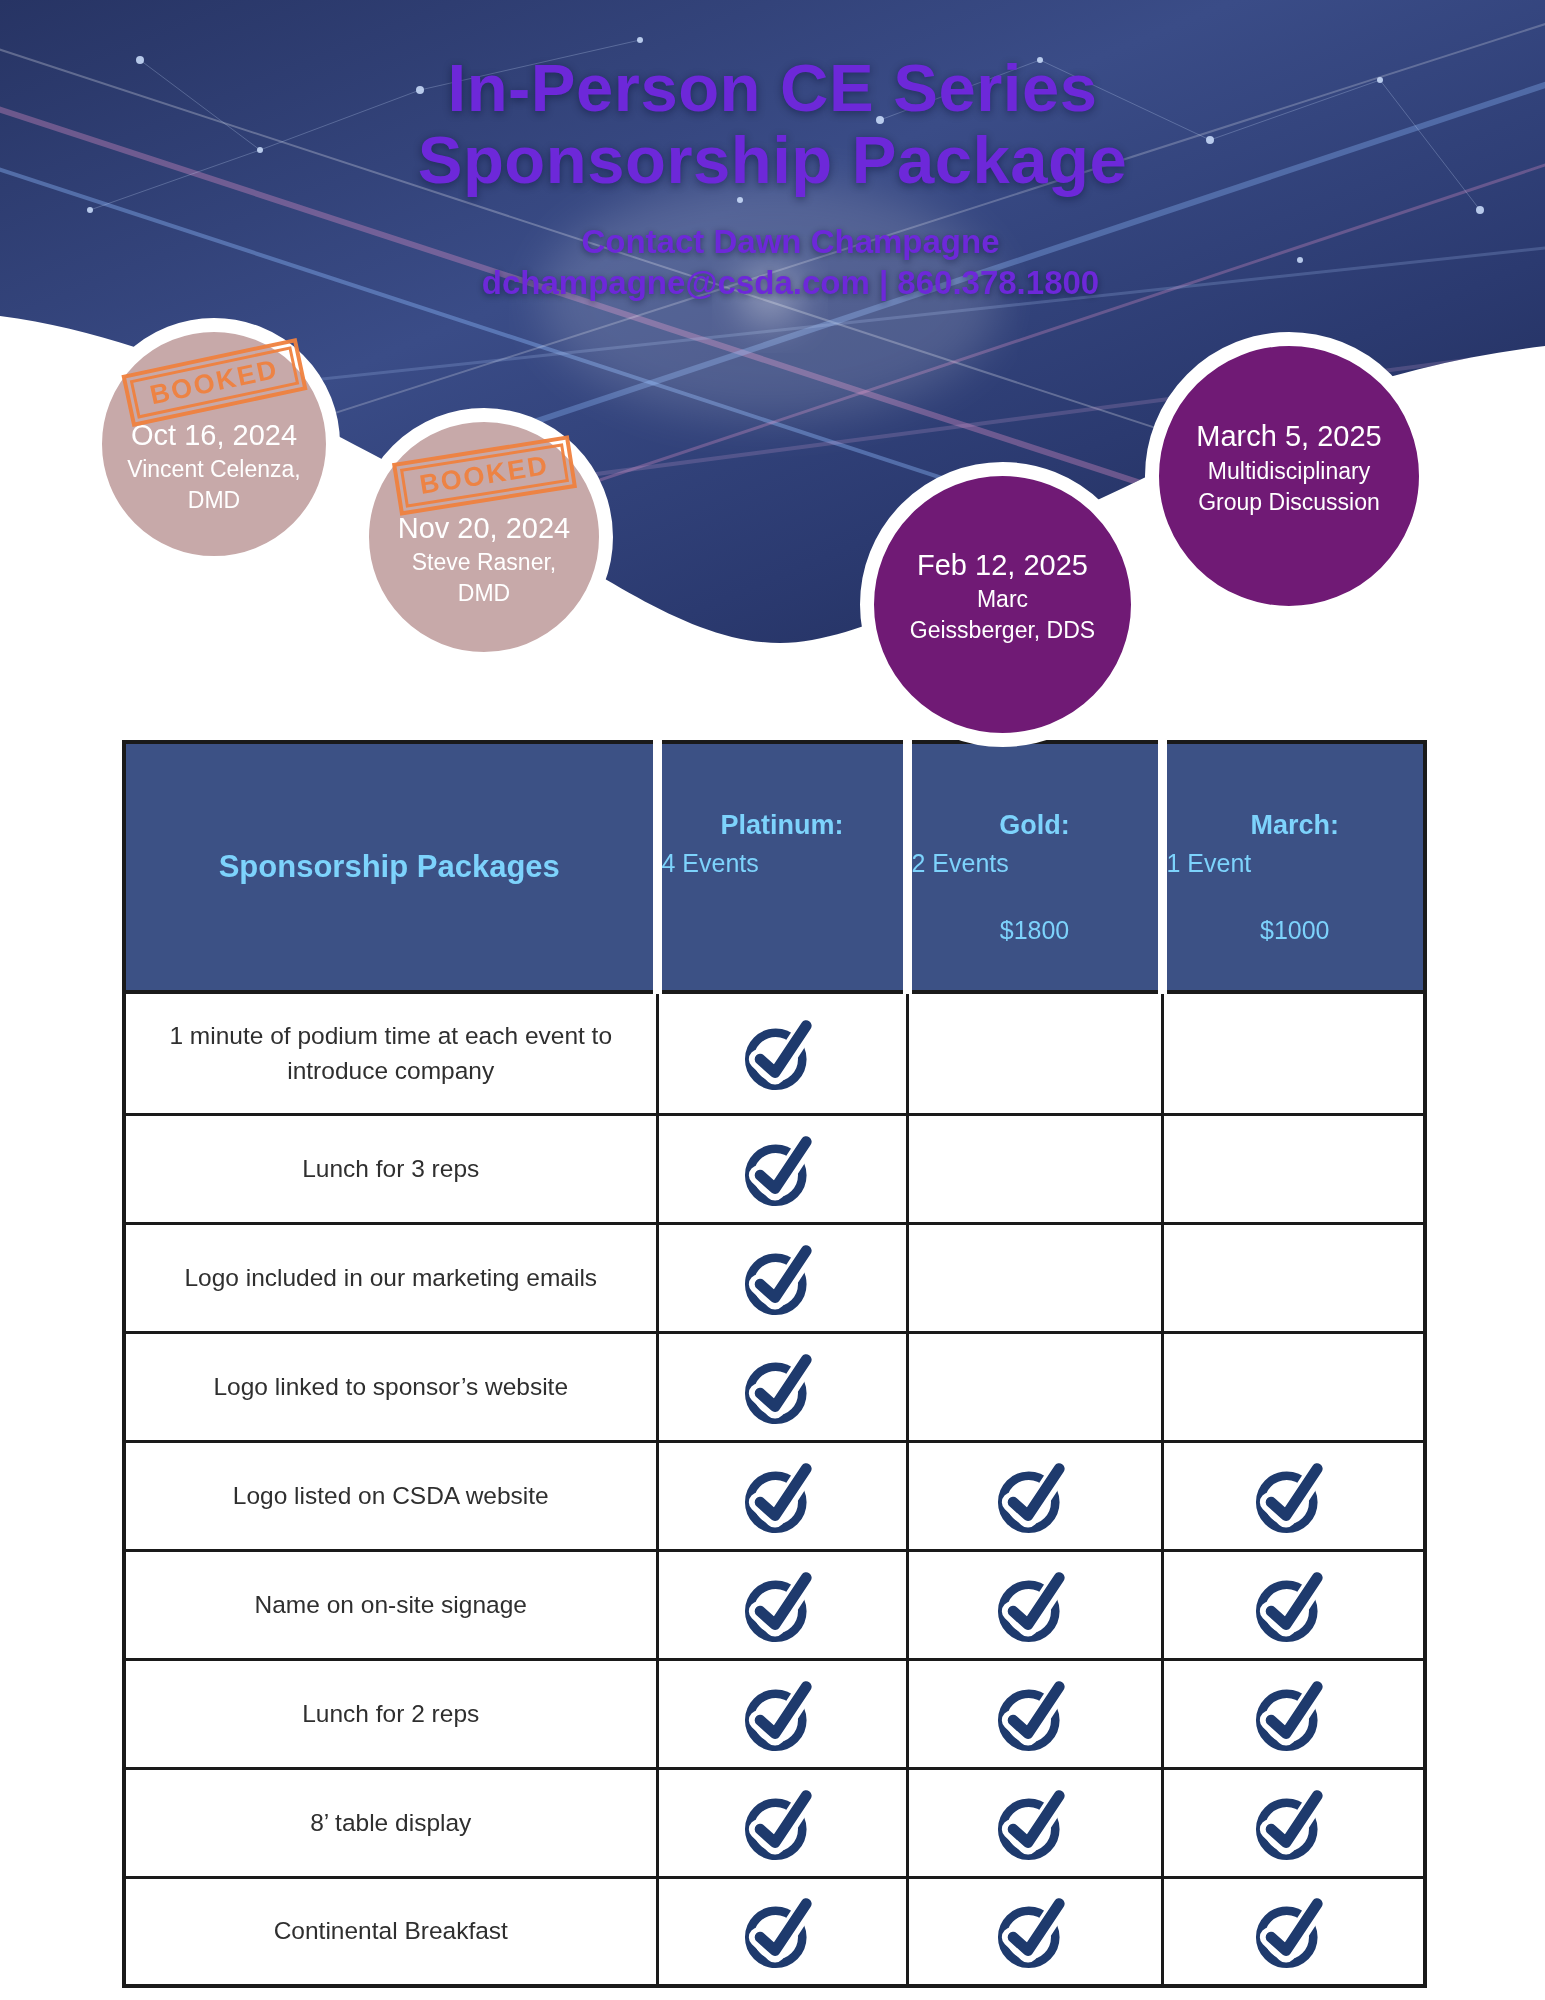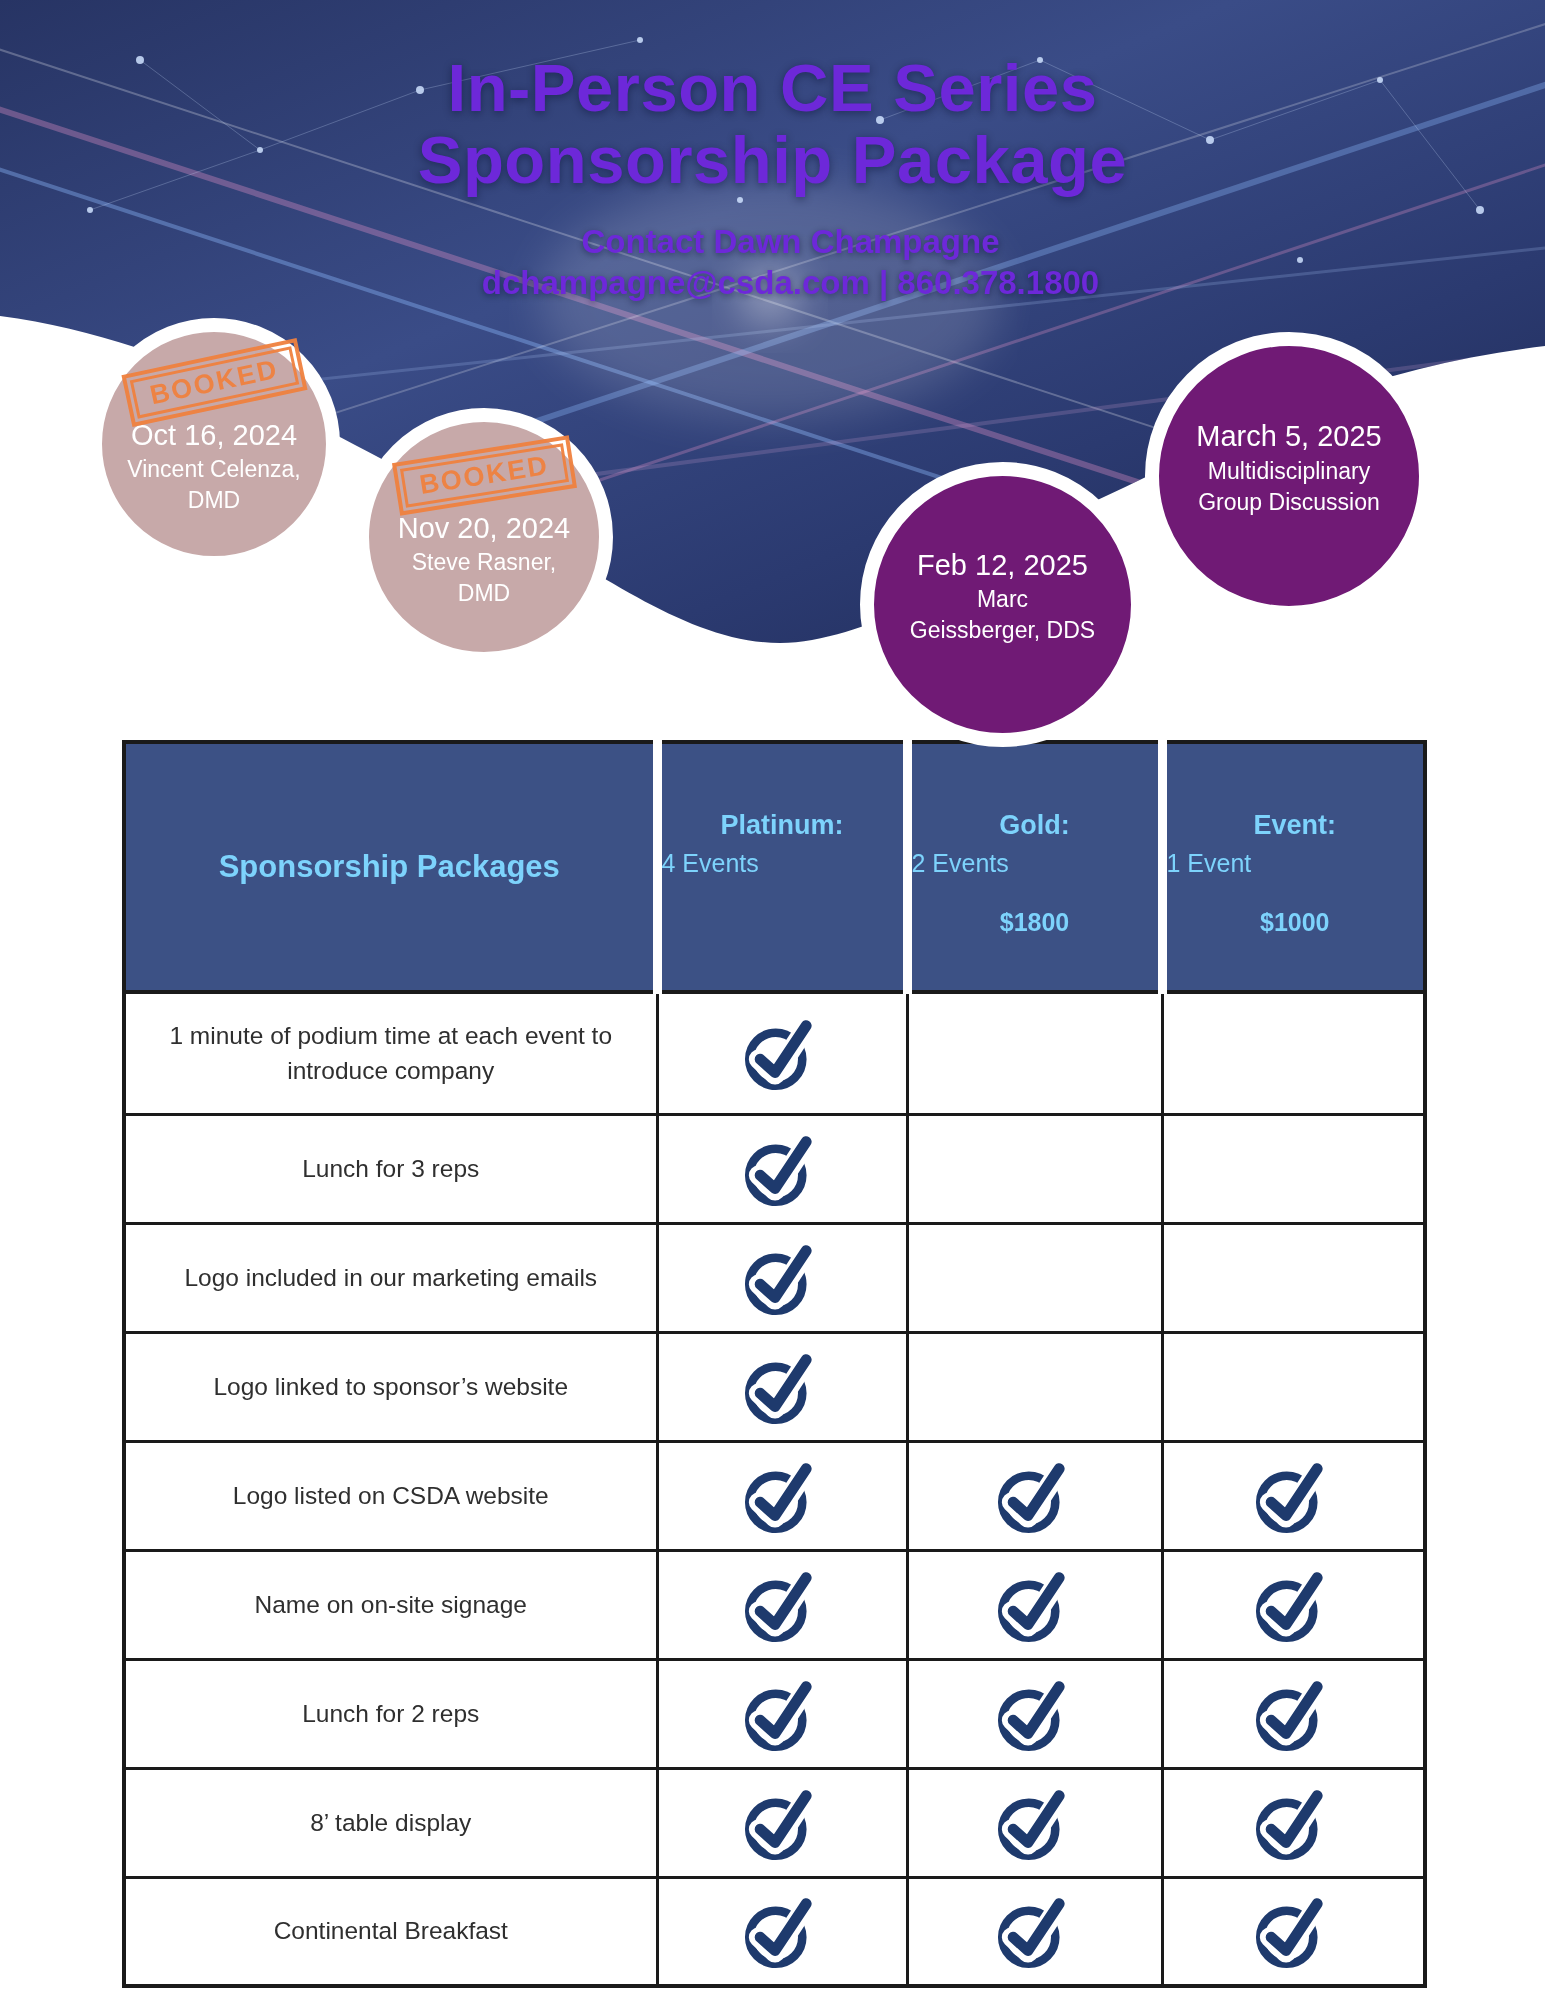--- a/index.html
+++ b/index.html
@@ -74,21 +74,21 @@
     border-left:9px solid #ffffff; border-right:9px solid #ffffff;
   }
   .pkg-table th.cell-corner {
     border-left:4px solid #1a1a1a; vertical-align:middle;
   }
   .pkg-table th.cell-bronze { border-right:4px solid #1a1a1a; }
 
   .corner-label { font-size:31px; font-weight:bold; text-align:center; }
   .pkg-name   { margin-top:66px; font-size:27px; font-weight:bold; text-align:center; }
   .pkg-events { margin-top:8px;  font-size:25px; font-weight:400; text-align:left; }
-  .pkg-price  { margin-top:30px; font-size:25px; font-weight:700; text-align:center; min-height:28px; }
+  .pkg-price  { margin-top:38px; font-size:25px; font-weight:400; text-align:center; min-height:28px; }
 
   .pkg-table tbody tr { height:109px; }
   .pkg-table tbody tr:first-child { height:122px; }
   .cell-label {
     text-align:center; vertical-align:middle;
     font-size:24.5px; color:#2f2f2f; line-height:1.45; padding:0 22px;
   }
   .cell-check { text-align:center; vertical-align:middle; }
   svg.check { width:78px; height:78px; display:inline-block; vertical-align:middle; }
 
@@ -221,21 +221,21 @@
         <div class="pkg-name">Platinum:</div>
         <div class="pkg-events">4 Events</div>
         <div class="pkg-price"></div>
       </th>
       <th class="cell-pkg">
         <div class="pkg-name">Gold:</div>
         <div class="pkg-events">2 Events</div>
         <div class="pkg-price">$1800</div>
       </th>
       <th class="cell-pkg cell-bronze">
-        <div class="pkg-name">Event:</div>
+        <div class="pkg-name">March:</div>
         <div class="pkg-events">1 Event</div>
         <div class="pkg-price">$1000</div>
       </th>
     </tr>
   </thead>
   <tbody>
     <tr>
       <td class="cell-label">1 minute of podium time at each event to introduce company</td>
       <td class="cell-check"><svg class="check" viewBox="0 0 100 100">
             <use href="#checkmark"></use>

